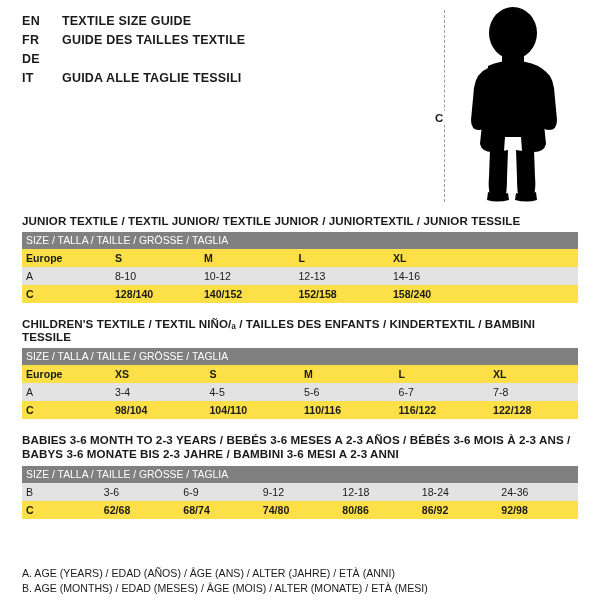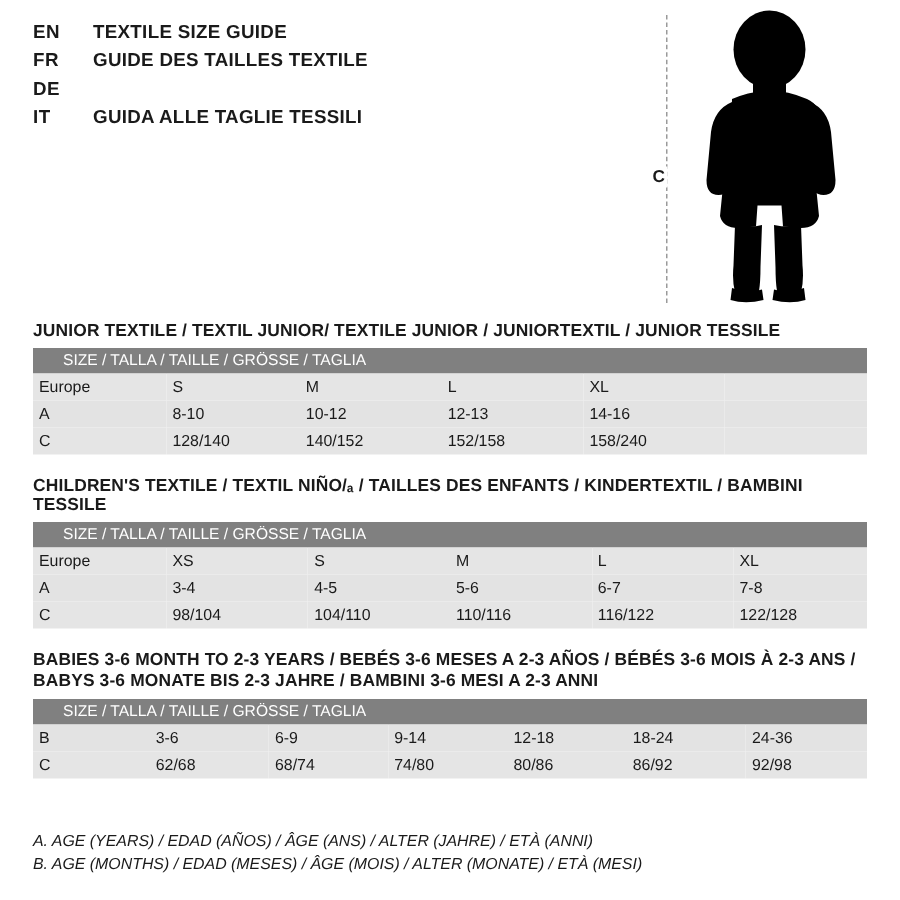--- a/index.html
+++ b/index.html
@@ -94,37 +94,37 @@
     font-size: 10.6px;
     padding: 3px 0 3px 4px;
     vertical-align: middle;
     border: none;
   }
   tr.head-row td {
     background: #808080;
     color: #ffffff;
     font-weight: normal;
     font-size: 10.4px;
-    padding: 3px 0 3px 20px;
+    padding: 3px 0 3px 4px;
     margin-left: 42px;
   }
   tr.alt-row td {
     background: #e3e3e3;
   }
   tr.plain-row td {
-    background: #e5e5e5;
+    background: #fde047;
+    font-weight: bold;
   }
 
   
   .legend {
     position: absolute;
     left: 22px;
-    bottom: 16px;
+    bottom: 4px;
     width: 556px;
-    font-style: italic;
   }
   .legend div {
     font-size: 10.6px;
     line-height: 15px;
   }
 </style>
 </head>
 <body>
 
 <div class="header">
@@ -270,21 +270,21 @@
         <col style="width:14.5%">
     </colgroup>
     <tbody>
       <tr class="head-row">
         <td colspan="7">SIZE / TALLA / TAILLE / GRÖSSE / TAGLIA</td>
       </tr>
       <tr class="alt-row">
         <td>B</td>
         <td>3-6</td>
         <td>6-9</td>
-        <td>9-14</td>
+        <td>9-12</td>
         <td>12-18</td>
         <td>18-24</td>
         <td>24-36</td>
       </tr>
       <tr class="plain-row">
         <td>C</td>
         <td>62/68</td>
         <td>68/74</td>
         <td>74/80</td>
         <td>80/86</td>

